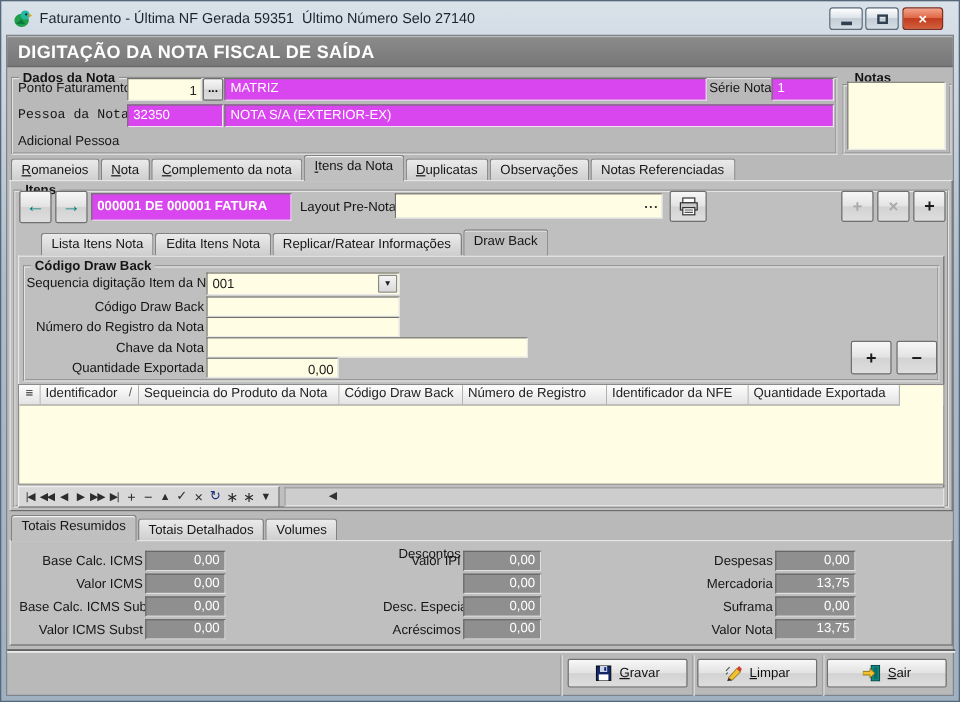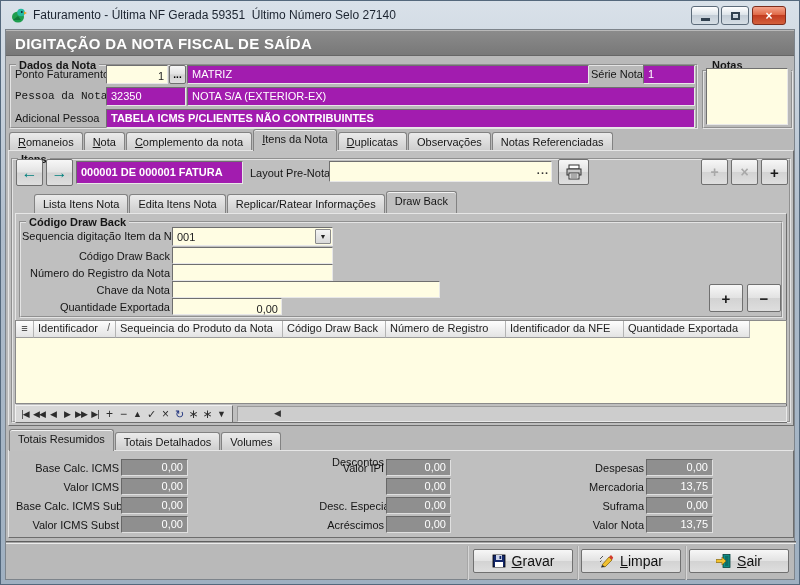--- a/index.html
+++ b/index.html
@@ -23,21 +23,21 @@
   
   .content { position:absolute; left:4px; right:4px; top:28px; bottom:4px; background:#b9b9b9; border:1px solid #7d848b; }
   .hdrbar { position:absolute; left:0; top:1px; width:788px; height:25px; background:linear-gradient(#8b8b8b,#787878); border-bottom:1px solid #666; }
   .hdrbar span { position:absolute; left:9px; top:4px; font-size:15px; font-weight:bold; color:#fff; letter-spacing:0.3px; }
   
   fieldset.fs { position:absolute; border:2px groove #e4e4e4; background:transparent; }
   fieldset.fs legend { font-size:11px; font-weight:bold; color:#151515; padding:0 3px; margin-left:5px; }
   .lbl { position:absolute; font-size:11px; color:#151515; white-space:nowrap; }
   .lbl.r { text-align:right; }
   .sunk { border:1px solid; border-color:#6f6f6f #e8e8e8 #e8e8e8 #6f6f6f; }
-  .gray-field { position:absolute; background:#a21caf; color:#fff; font-size:11px; padding:2px 4px; overflow:hidden; white-space:nowrap; }
+  .gray-field { position:absolute; background:#d946ef; color:#fff; font-size:11px; padding:2px 4px; overflow:hidden; white-space:nowrap; }
   .cream { position:absolute; background:#fffde3; }
   .cream input { width:100%; height:100%; border:none; outline:none; background:transparent; font-size:11px; padding:0 3px; color:#222; }
   .cream input.num { text-align:right; }
   .btn3d { position:absolute; background:linear-gradient(#f7f7f7,#e3e3e3 48%,#d3d3d3 52%,#dedede);
     border:1px solid #707070; border-radius:2px; display:flex; align-items:center; justify-content:center; cursor:default; }
   .tabstrip { position:absolute; display:flex; align-items:flex-end; }
   .tab { position:relative; font-size:11px; color:#161616; padding:3px 8px 3px; height:19px;
     background:linear-gradient(#ebebeb,#cdcdcd); border:1px solid #828282; border-bottom:none;
     border-radius:3px 3px 0 0; margin-right:1px; white-space:nowrap; }
   .tab.active { height:22px; background:#c0c0c0; z-index:3; box-shadow:inset 0 1px 0 #f2f2f2; font-weight:normal; }
@@ -54,21 +54,21 @@
     border:1px solid; border-color:#f0f0f0 #6e6e6e #6e6e6e #f0f0f0; padding:0 2px; }
   .navbtn { width:14px; text-align:center; font-size:9px; line-height:16px; color:#2c2c2c; letter-spacing:-1px; cursor:default; }
   .scrollstrip { position:absolute; background:#cdcdcd; border:1px solid; border-color:#9a9a9a #e9e9e9 #e9e9e9 #9a9a9a; }
   .scroll-arrow { position:absolute; left:36px; top:1px; font-size:9px; color:#333; }
   
   .tot-val { position:absolute; background:#8f8f8f; color:#fff; font-size:11px; text-align:right;
     padding:1px 4px; height:17px; border:1px solid; border-color:#676767 #e0e0e0 #e0e0e0 #676767; }
   .divider { position:absolute; left:0; width:790px; height:3px;
     background:linear-gradient(#5f5f5f,#5f5f5f 40%, #ececec 60%, #ececec); }
   .fsep { position:absolute; width:2px; background:linear-gradient(90deg,#8f8f8f,#eee); }
-  .footer-btn { position:absolute; height:24px; font-size:14px; color:#111; gap:6px; }
+  .footer-btn { position:absolute; height:24px; font-size:11px; color:#111; gap:6px; }
   .combo-arrow { position:absolute; right:1px; top:1px; bottom:1px; width:16px;
     background:linear-gradient(#f4f4f4,#d9d9d9); border:1px solid #8a8a8a; border-radius:1px;
     font-size:7px; display:flex; align-items:center; justify-content:center; color:#222; }
   .browse-inline { position:absolute; right:2px; top:2px; font-size:11px; font-weight:bold; color:#333; letter-spacing:1px; }
   .tealarrow { color:#00807d; font-size:16px; font-weight:bold; }
   .disabled { color:#a9a9a9 !important; }
 </style>
 </head>
 <body>
 
@@ -112,21 +112,20 @@
     </div>
     <div class="gray-field sunk" style="left:181px; top:35px; width:402px; height:19px;">MATRIZ</div>
     <span class="lbl" style="left:585px; top:38px;">Série Nota</span>
     <div class="gray-field sunk" style="left:637px; top:35px; width:52px; height:19px;">1</div>
 
     <span class="lbl" style="left:9px; top:60px;font-family:Liberation Mono, monospace;">Pessoa da Nota</span>
     <div class="gray-field sunk" style="left:100px; top:57px; width:80px; height:19px;">32350</div>
     <div class="gray-field sunk" style="left:181px; top:57px; width:508px; height:19px;">NOTA S/A (EXTERIOR-EX)</div>
 
     <span class="lbl" style="left:9px; top:82px;">Adicional Pessoa</span>
-    <div class="gray-field sunk" style="left:100px; top:79px; width:589px; height:19px; font-weight:bold;">TABELA ICMS P/CLIENTES NÃO CONTRIBUINTES</div>
 
     <fieldset class="fs" style="left:696px; top:29px; width:91px; height:70px;">
       <legend>Notas Geradas</legend>
     </fieldset>
     <div class="cream sunk" style="left:700px; top:38px; width:82px; height:57px;"></div>
 
     <div class="tabstrip" style="left:3px; top:99px; height:22px;">
       <div class="tab"><span class="hot">R</span><span>omaneios</span></div>
       <div class="tab"><span class="hot">N</span><span>ota</span></div>
       <div class="tab"><span class="hot">C</span><span>omplemento da nota</span></div>

